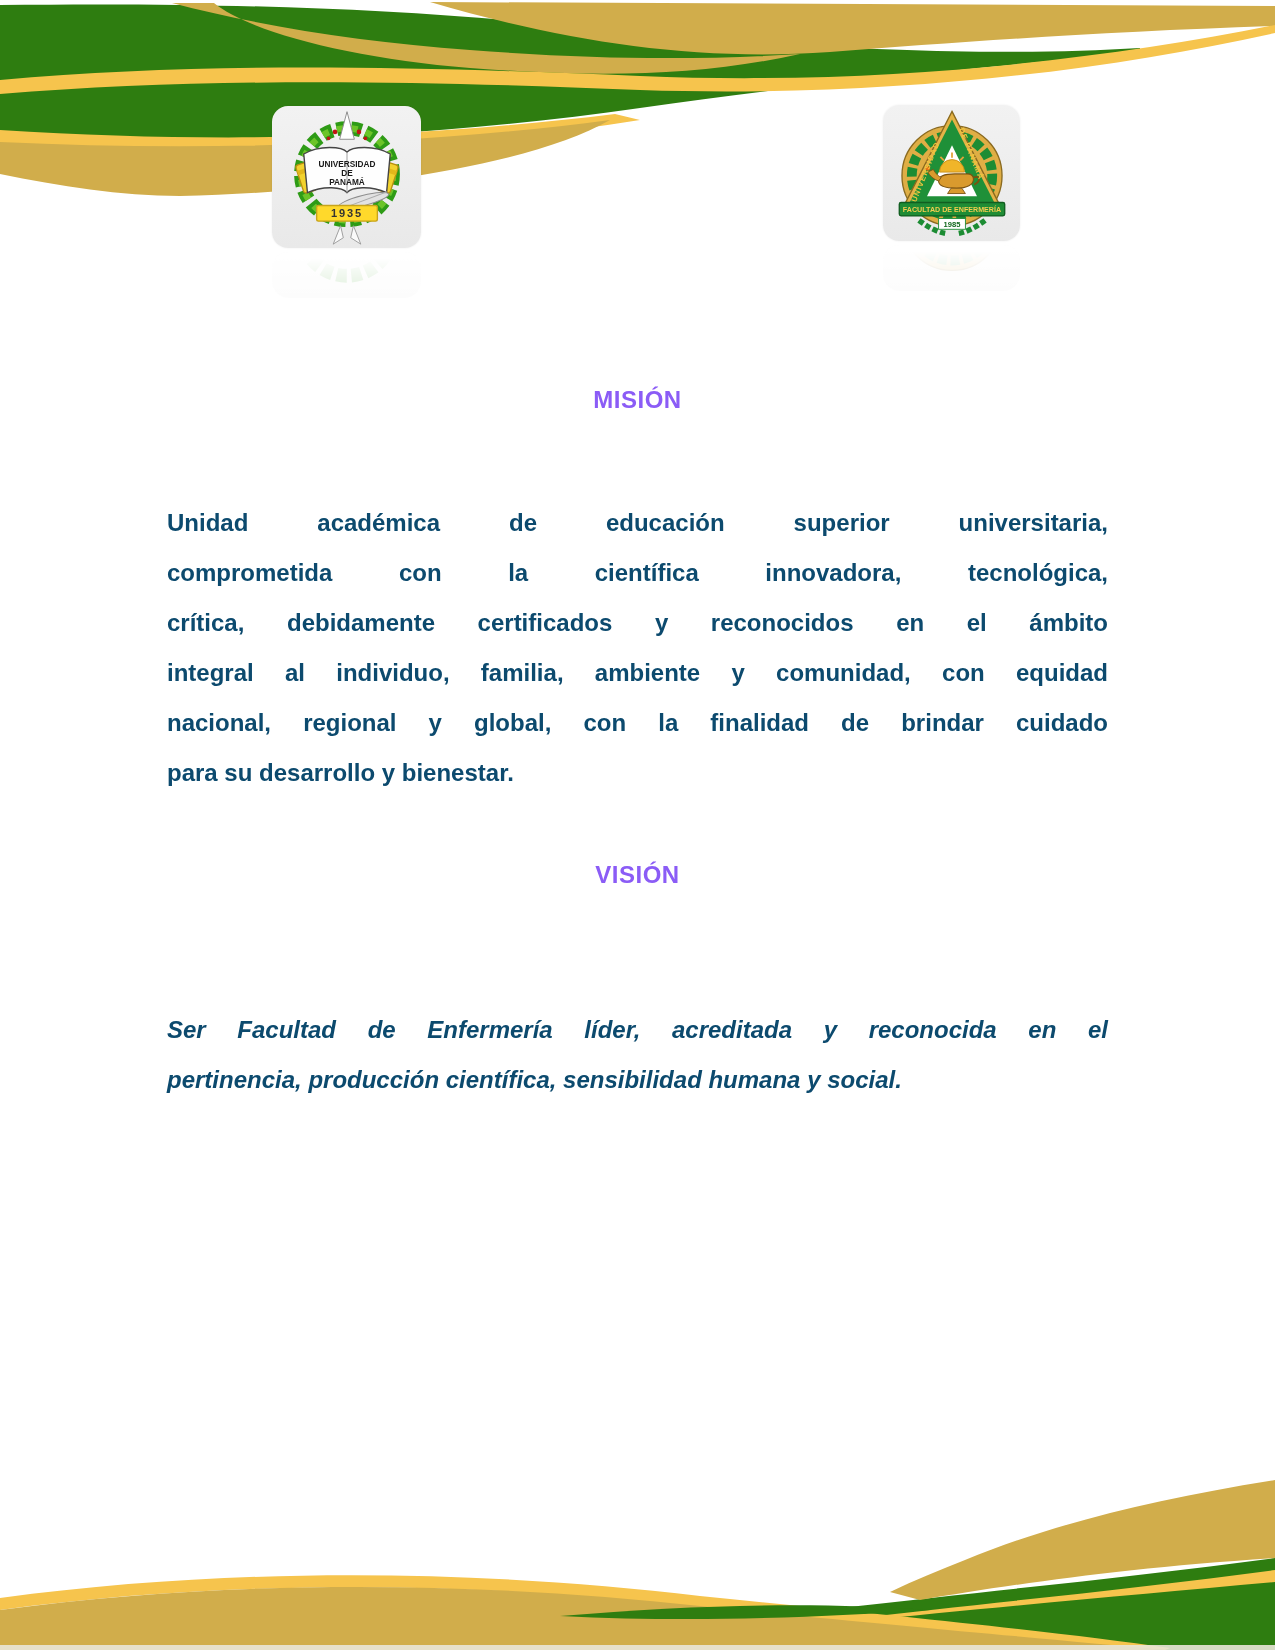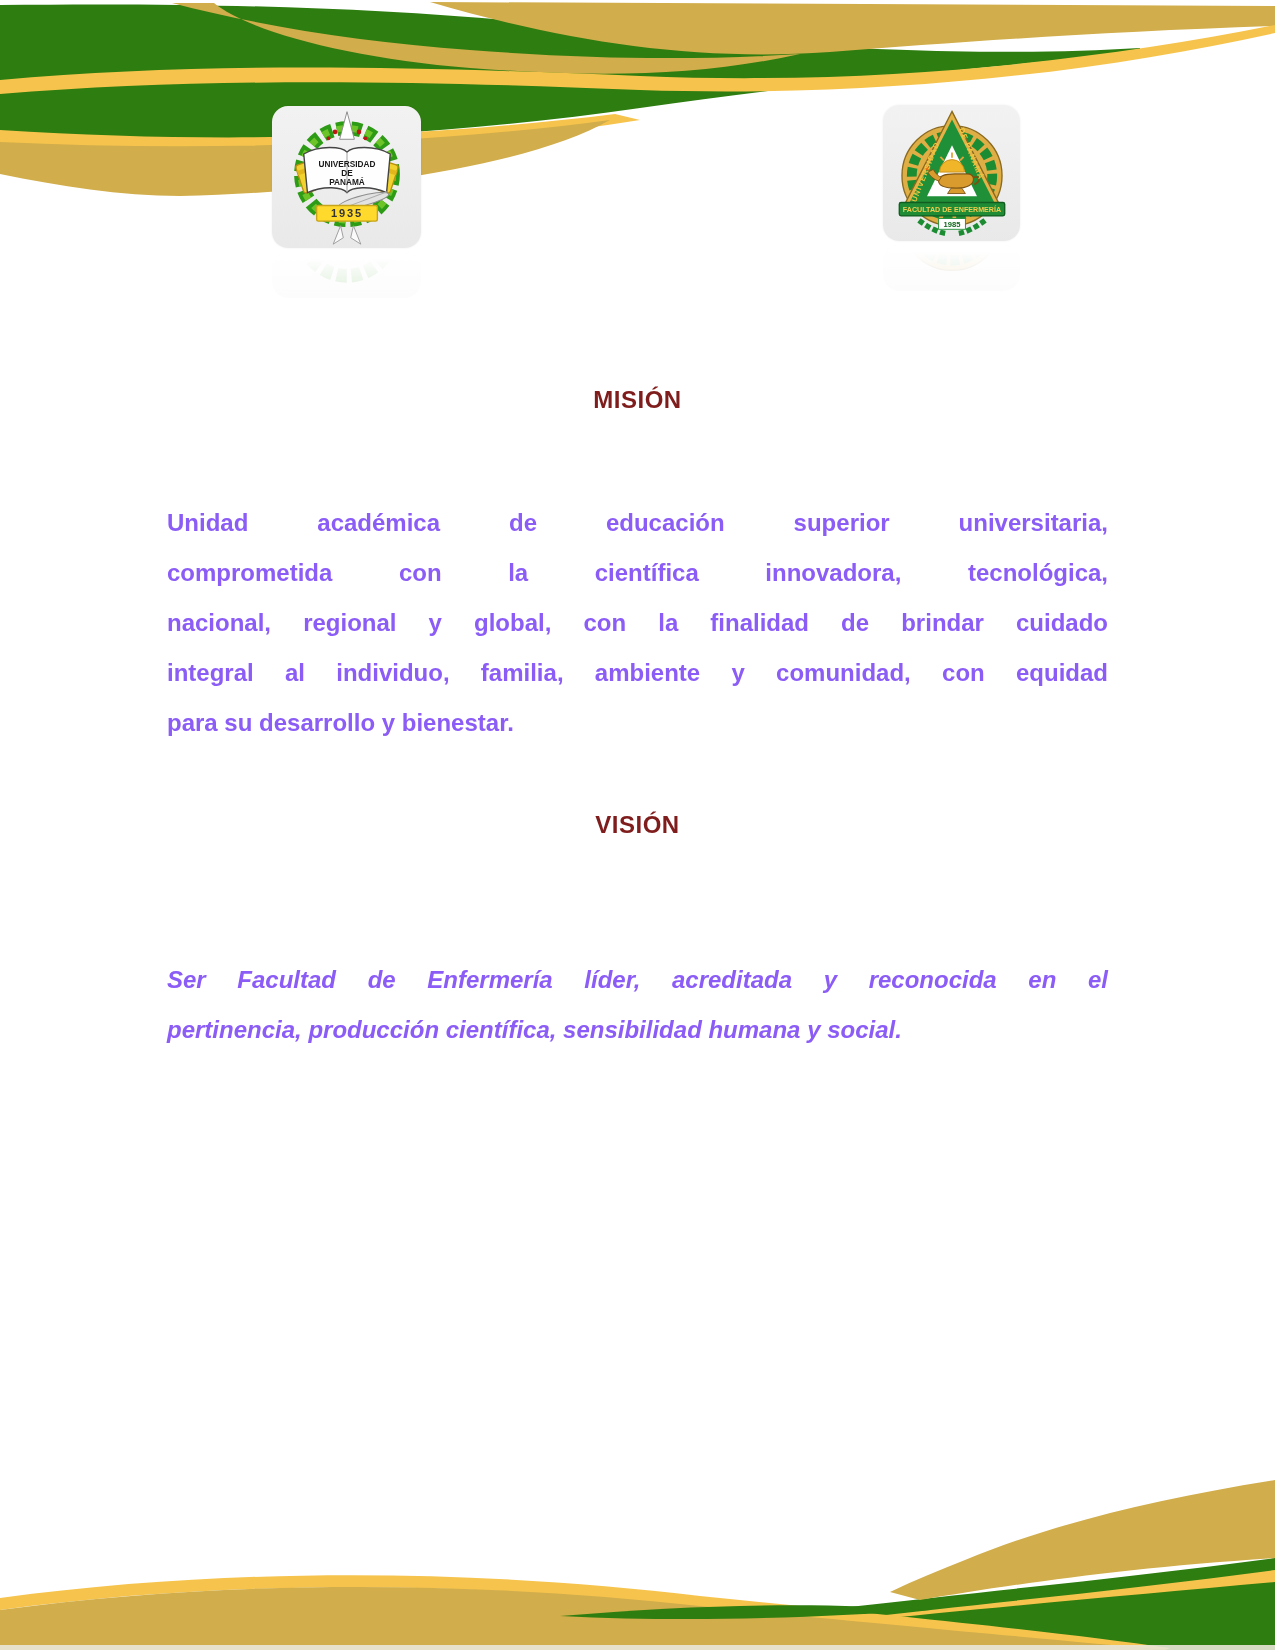--- a/index.html
+++ b/index.html
@@ -31,25 +31,25 @@
   .reflection .logo-card{box-shadow:none;}
   .reflection::after{
     content:'';position:absolute;left:0;top:0;right:0;bottom:0;
     background:linear-gradient(to bottom, rgba(255,255,255,.25), #ffffff 85%);
   }
 
   
   .content{position:absolute;left:167px;top:0;width:941px;}
   .sec-heading{
     margin:0;text-align:center;font-size:24px;line-height:30px;
-    font-weight:bold;letter-spacing:.5px;color:#7f1d1d;
+    font-weight:bold;letter-spacing:.5px;color:#8b5cf6;
   }
   .sec-heading.mision{margin-top:385px;}
   .sec-heading.vision{margin-top:62px;}
-  .sec-body{margin:0;font-weight:bold;font-size:24px;color:#8b5cf6;}
+  .sec-body{margin:0;font-weight:bold;font-size:24px;color:#0c4a6e;}
   .sec-body.mision{margin-top:83px;}
   .sec-body.vision{margin-top:115px;font-style:italic;}
   .sec-body .line{
     line-height:50px;white-space:nowrap;
     text-align:justify;text-align-last:justify;
   }
   .sec-body .line.last{text-align-last:left;}
 </style>
 </head>
 <body>
@@ -150,22 +150,23 @@
         </svg>
       </div>
     </div>
   </div>
 
   <div class="content">
     <h1 class="sec-heading mision">MISIÓN</h1>
     <div class="sec-body mision">
         <div class="line">Unidad académica de educación superior universitaria,</div>
         <div class="line">comprometida con la científica innovadora, tecnológica,</div>
+        <div class="line">crítica, debidamente certificados y reconocidos en el ámbito</div>
+        <div class="line">integral al individuo, familia, ambiente y comunidad, con equidad</div>
         <div class="line">nacional, regional y global, con la finalidad de brindar cuidado</div>
-        <div class="line">integral al individuo, familia, ambiente y comunidad, con equidad</div>
         <div class="line last">para su desarrollo y bienestar.</div>
       </div>
     <h1 class="sec-heading vision">VISIÓN</h1>
     <div class="sec-body vision">
         <div class="line">Ser Facultad de Enfermería líder, acreditada y reconocida en el</div>
         <div class="line last">pertinencia, producción científica, sensibilidad humana y social.</div>
       </div>
   </div>
 
   <svg class="wave bottom" viewBox="0 0 1275 240" preserveAspectRatio="none" aria-hidden="true">

